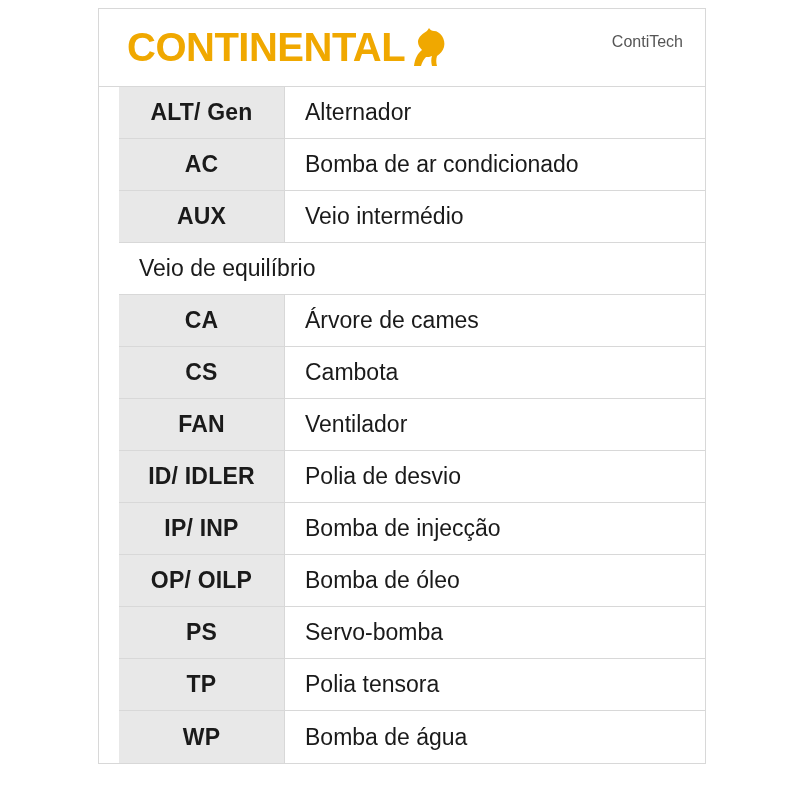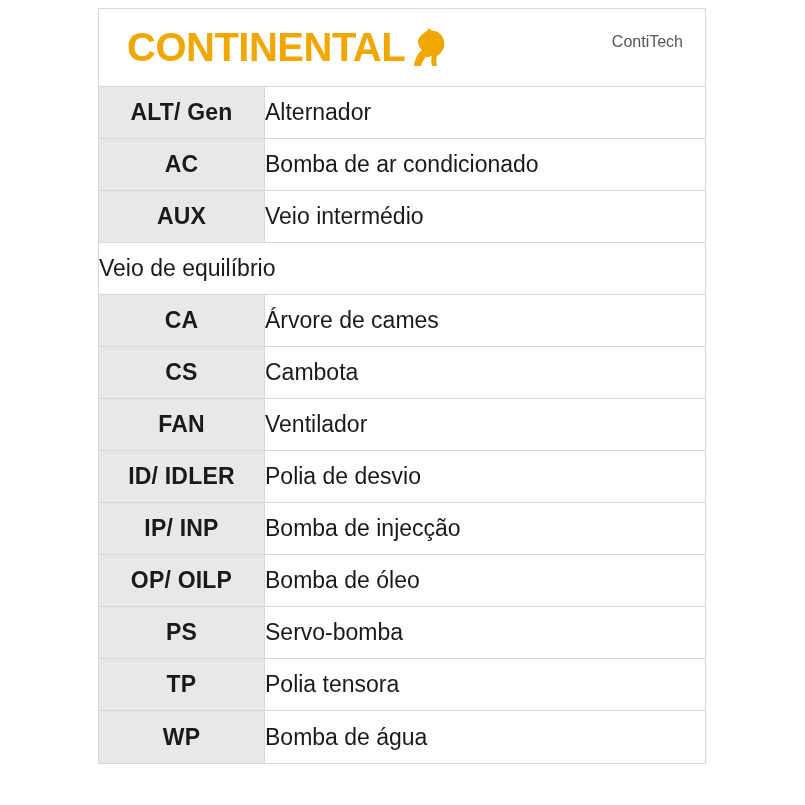--- a/index.html
+++ b/index.html
@@ -74,20 +74,21 @@
     color: #555555;
     letter-spacing: 0px;
   }
 
   
   .legend-row {
     display: flex;
     height: 52px;
     border-bottom: 1px solid #d8d8d8;
     box-sizing: border-box;
+    margin-left: 20px;
   }
   .legend-row:last-child {
     border-bottom: none;
   }
 
   .code-cell {
     width: 166px;
     min-width: 166px;
     background: #e8e8e8;
     border-right: 1px solid #d8d8d8;
@@ -100,20 +101,21 @@
     color: #1a1a1a;
     letter-spacing: 0.2px;
   }
 
   .desc-cell {
     flex: 1 1 auto;
     background: #ffffff;
     box-sizing: border-box;
     display: flex;
     align-items: center;
+    padding-left: 20px;
     font-size: 23px;
     color: #1a1a1a;
   }
 </style>
 </head>
 <body>
 
 <div id="page">
 
   <div id="legend-card">

